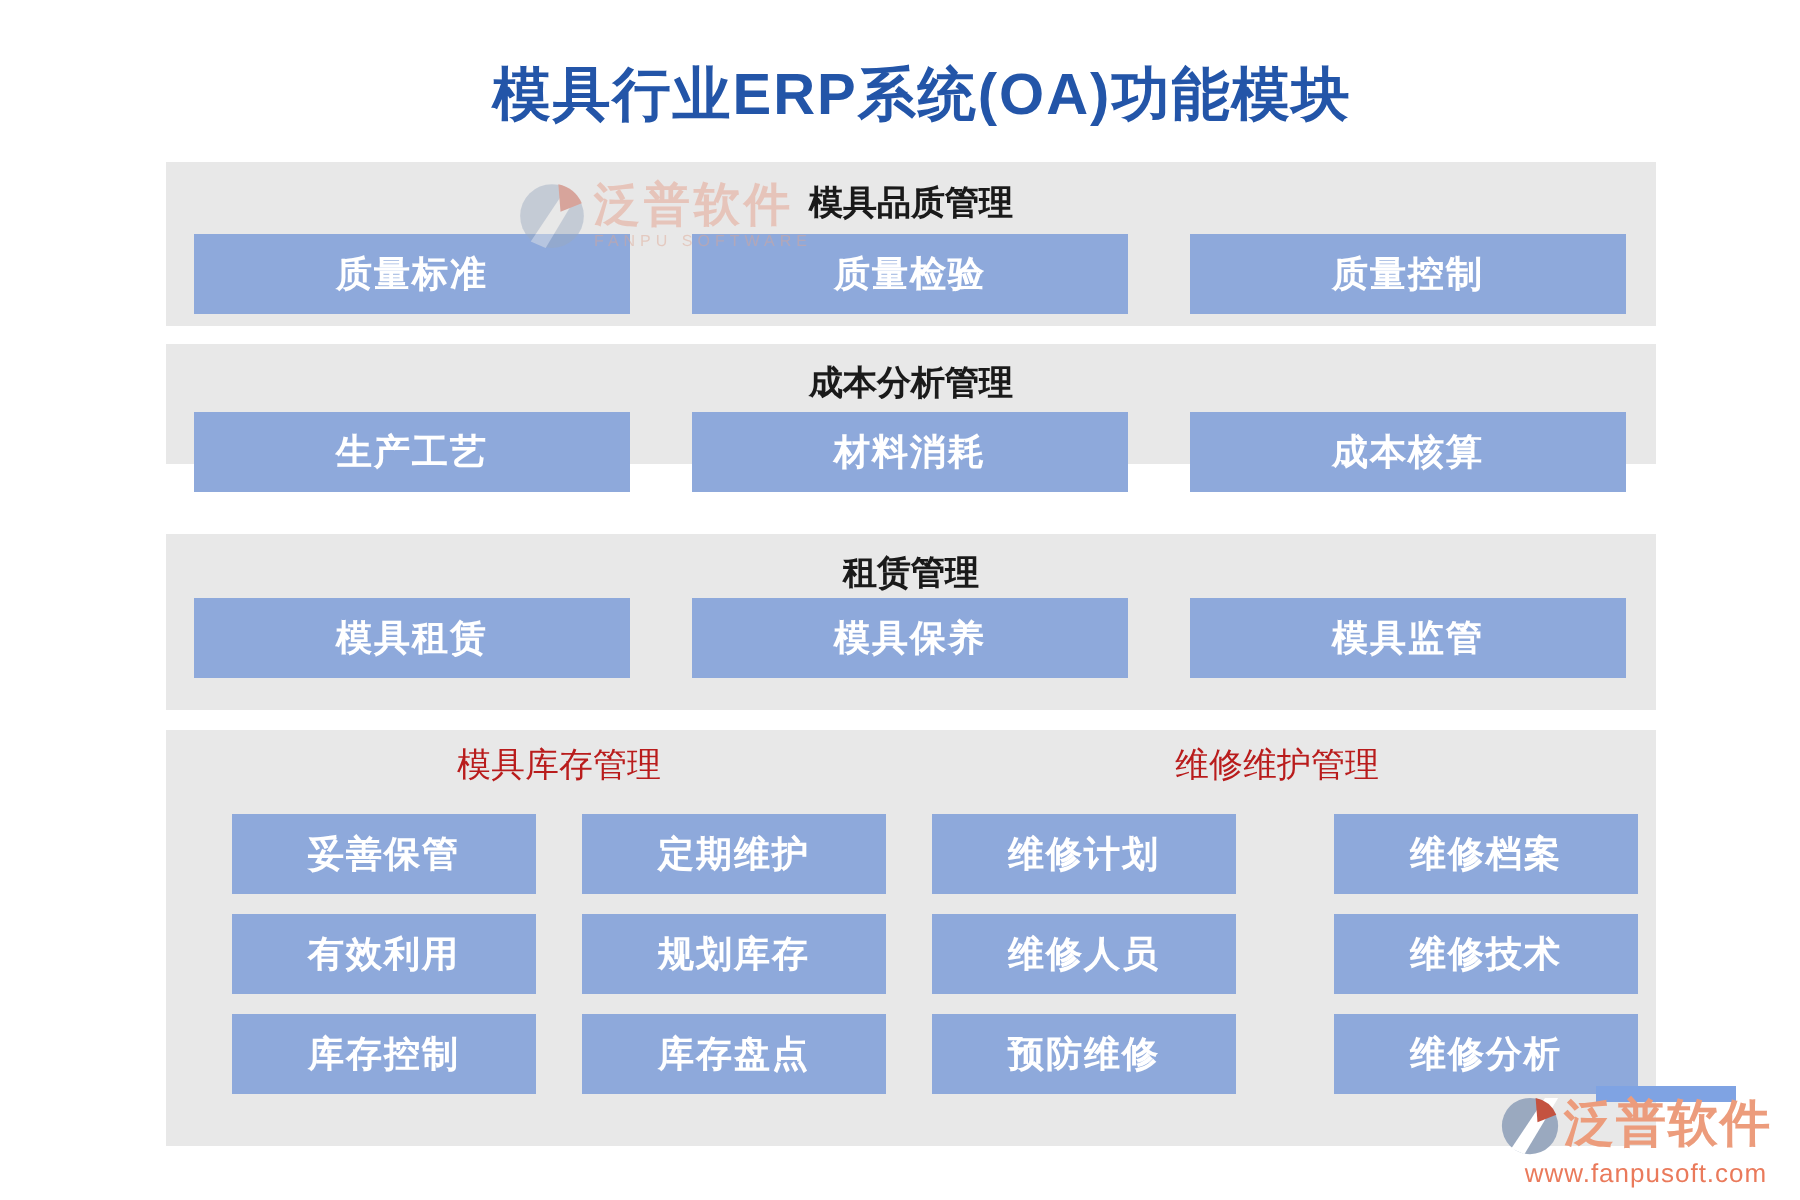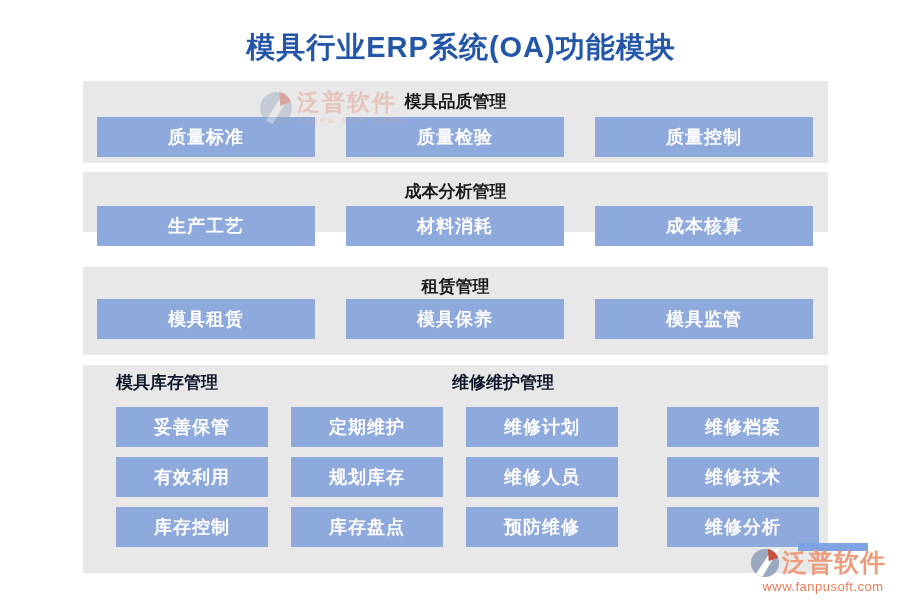--- a/index.html
+++ b/index.html
@@ -25,22 +25,22 @@
     font-weight:bold;font-size:18px;display:flex;align-items:center;justify-content:center;
     letter-spacing:1px;
   }
   .w218{width:218px;}
   .w152{width:152px;}
   
   .c1{left:14px;} .c2{left:263px;} .c3{left:512px;}
   
   .g1{left:33px;} .g2{left:208px;} .g3{left:383px;} .g4{left:584px;}
   .r1{top:42px;} .r2{top:92px;} .r3{top:142px;}
-  .half-header{position:absolute;top:6px;width:327px;text-align:left;font-weight:bold;font-size:17px;color:#0f172a;}
-  .hl{left:33px;} .hr{left:369px;}
+  .half-header{position:absolute;top:6px;width:327px;text-align:center;font-weight:normal;font-size:17px;color:#b91c1c;}
+  .hl{left:33px;} .hr{left:392px;}
   
   .watermark{
     position:absolute;left:176px;top:10px;display:flex;align-items:flex-start;gap:4px;
     opacity:.45;pointer-events:none;
   }
   .watermark .wm-text{display:flex;flex-direction:column;line-height:1;}
   .watermark .wm-cn{font-size:23px;font-weight:bold;color:#E59A84;letter-spacing:2px;}
   .watermark .wm-en{font-size:8px;color:#DFA590;letter-spacing:2.5px;margin-top:3px;}
   
   .footer-logo{position:absolute;left:750px;top:548px;width:146px;}

